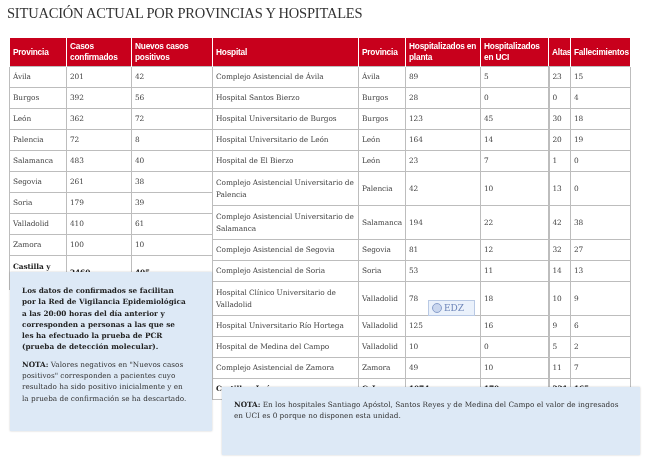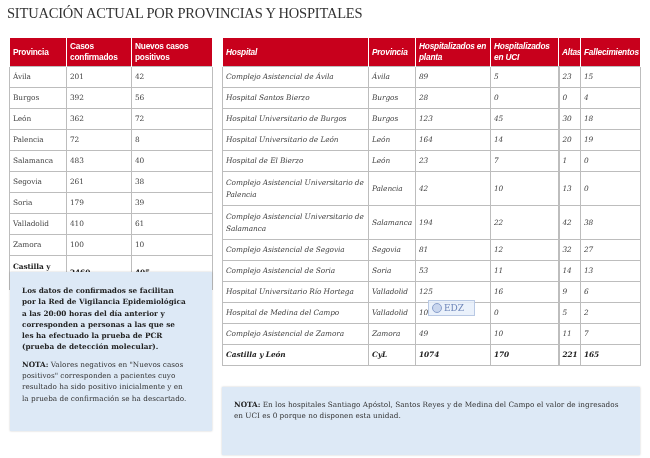--- a/index.html
+++ b/index.html
@@ -12,21 +12,21 @@
        font-weight: bold; font-size: 8.3px; text-align: left; vertical-align: middle;
        padding: 2px 3px; border: 1px solid #ffffff; border-bottom: none; line-height: 1.3;
        letter-spacing: -0.2px; }
   td { font-size: 7.4px; color: #444; padding: 0 3px; border: 1px solid #bdbdbd;
        vertical-align: middle; line-height: 1.5; letter-spacing: -0.1px; }
   tr.total td { font-weight: bold; color: #222; }
   #left-table { left: 9px; top: 37px; width: 203px; }
   #left-table th { height: 24px; }
   #left-table td { height: 20px; }
   #left-table tr.total td { height: 33px; }
-  #right-table { left: 222px; top: 37px; width: 418px; font-style: italic; }
+  #right-table { left: 212px; top: 37px; width: 418px; }
   #right-table th { height: 24px; }
   #right-table td { height: 20px; }
   #right-table tr.tall td { height: 33px; }
   #right-table td.sep-l { border-left: 2px solid #bdbdbd; }
   .note { position: absolute; background: #dde9f6; box-shadow: 0 0 2px rgba(0,0,0,0.2);
           font-size: 7.3px; color: #333; line-height: 1.55; }
   .note p { margin: 0 0 6px 0; }
   .note b { color: #222; }
   #note-left { left: 10px; top: 272px; width: 202px; height: 159px; padding: 0; }
   #note-left .inner { padding: 13px 24px 0 12px; }
@@ -195,20 +195,28 @@
         <td>27</td>
       </tr>
       <tr>
         <td>Complejo Asistencial de Soria</td>
         <td>Soria</td>
         <td>53</td>
         <td>11</td>
         <td class="sep-l">14</td>
         <td>13</td>
       </tr>
+      <tr class="tall">
+        <td>Hospital Clínico Universitario de Valladolid</td>
+        <td>Valladolid</td>
+        <td>78</td>
+        <td>18</td>
+        <td class="sep-l">10</td>
+        <td>9</td>
+      </tr>
       <tr>
         <td>Hospital Universitario Río Hortega</td>
         <td>Valladolid</td>
         <td>125</td>
         <td>16</td>
         <td class="sep-l">9</td>
         <td>6</td>
       </tr>
       <tr>
         <td>Hospital de Medina del Campo</td>

